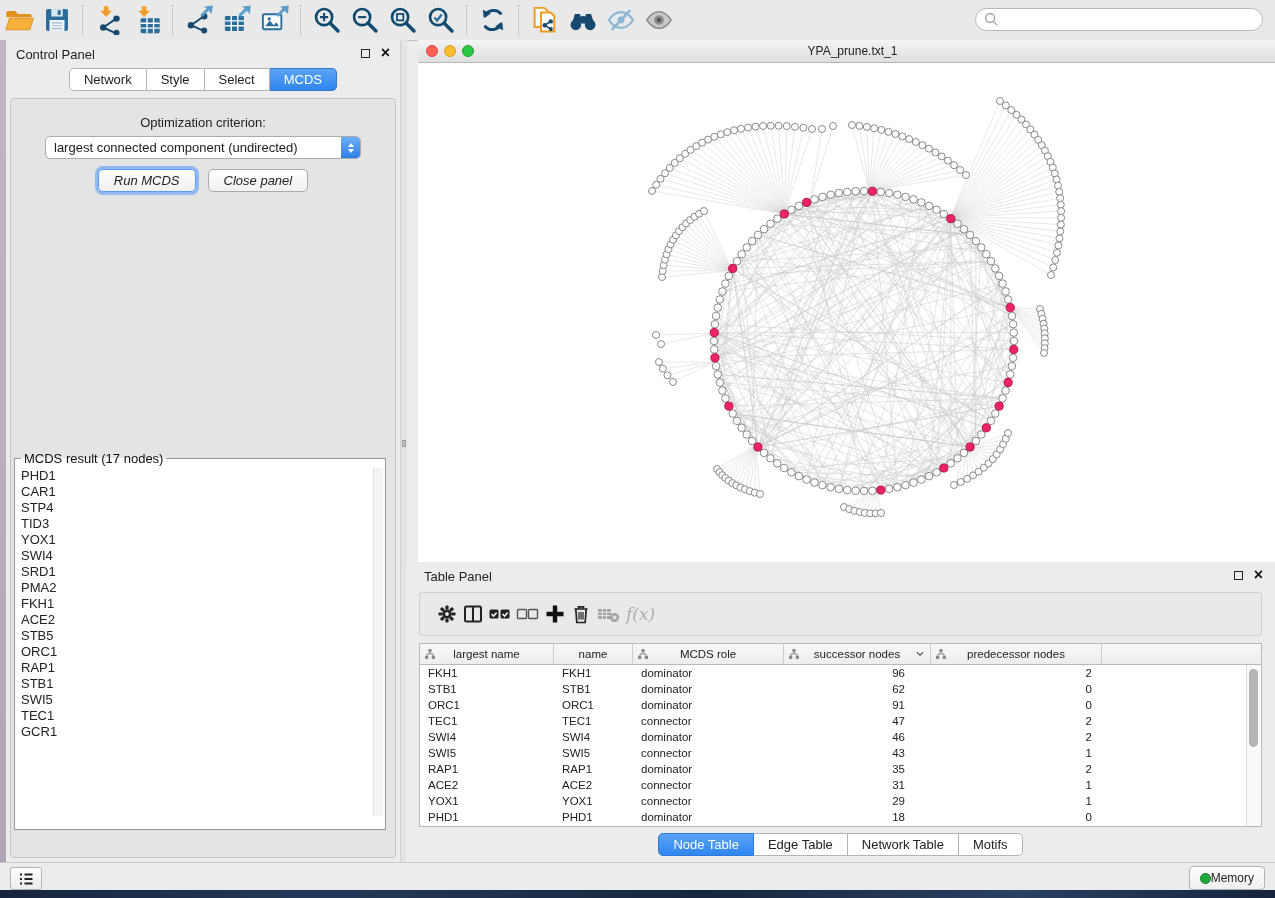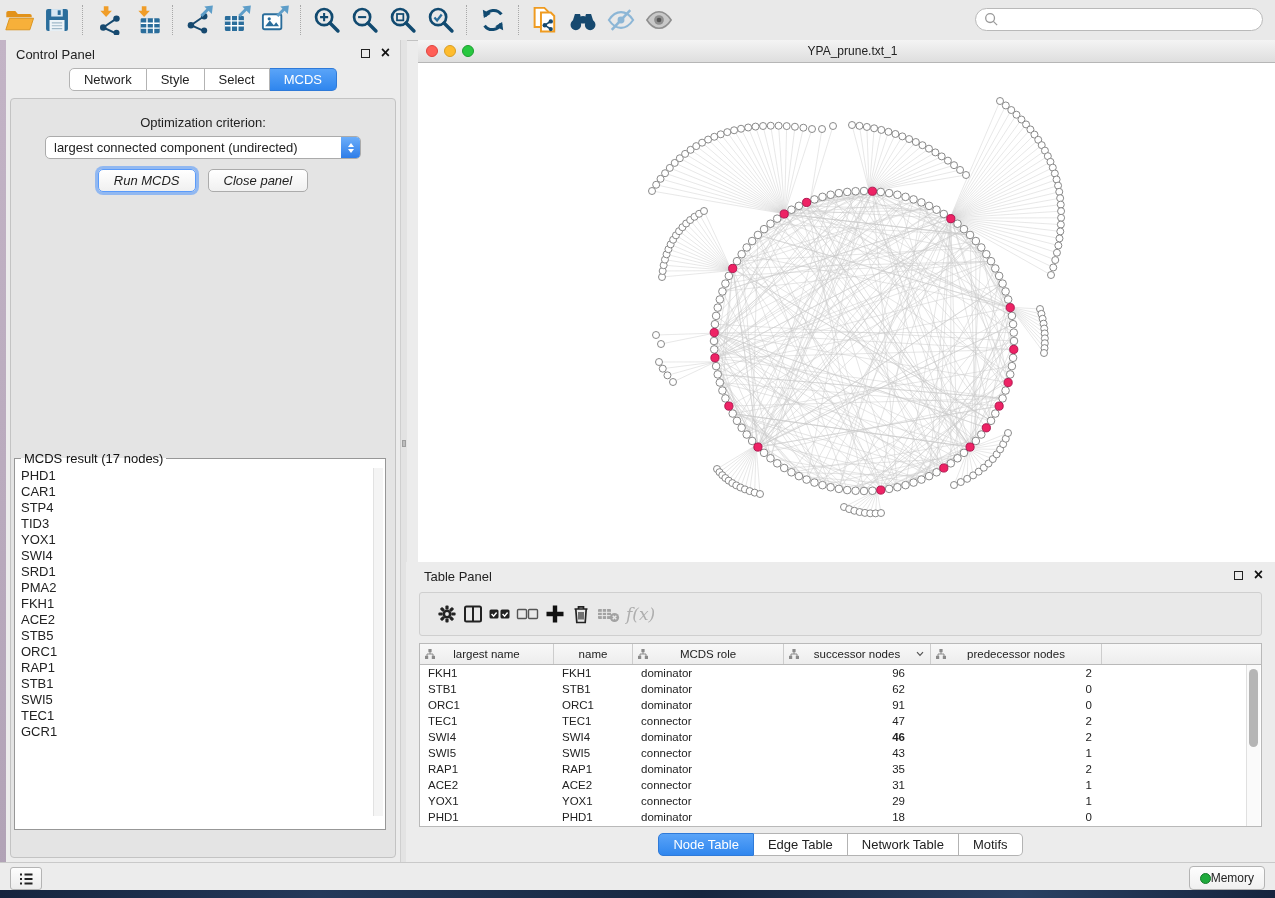--- a/index.html
+++ b/index.html
@@ -1135,21 +1135,21 @@
             <div class="td left" style="width: 134px;">TEC1</div>
             <div class="td left" style="width: 79px;">TEC1</div>
             <div class="td left" style="width: 151px;">connector</div>
             <div class="td num" style="width: 147px; padding-right: 26px;">47</div>
             <div class="td num" style="width: 171px; padding-right: 10px;">2</div>
           </div>
           <div class="trow">
             <div class="td left" style="width: 134px;">SWI4</div>
             <div class="td left" style="width: 79px;">SWI4</div>
             <div class="td left" style="width: 151px;">dominator</div>
-            <div class="td num" style="width: 147px; padding-right: 26px; font-weight: bold;">46</div>
+            <div class="td num" style="width: 147px; padding-right: 26px;">46</div>
             <div class="td num" style="width: 171px; padding-right: 10px;">2</div>
           </div>
           <div class="trow">
             <div class="td left" style="width: 134px;">SWI5</div>
             <div class="td left" style="width: 79px;">SWI5</div>
             <div class="td left" style="width: 151px;">connector</div>
             <div class="td num" style="width: 147px; padding-right: 26px;">43</div>
             <div class="td num" style="width: 171px; padding-right: 10px;">1</div>
           </div>
           <div class="trow">

